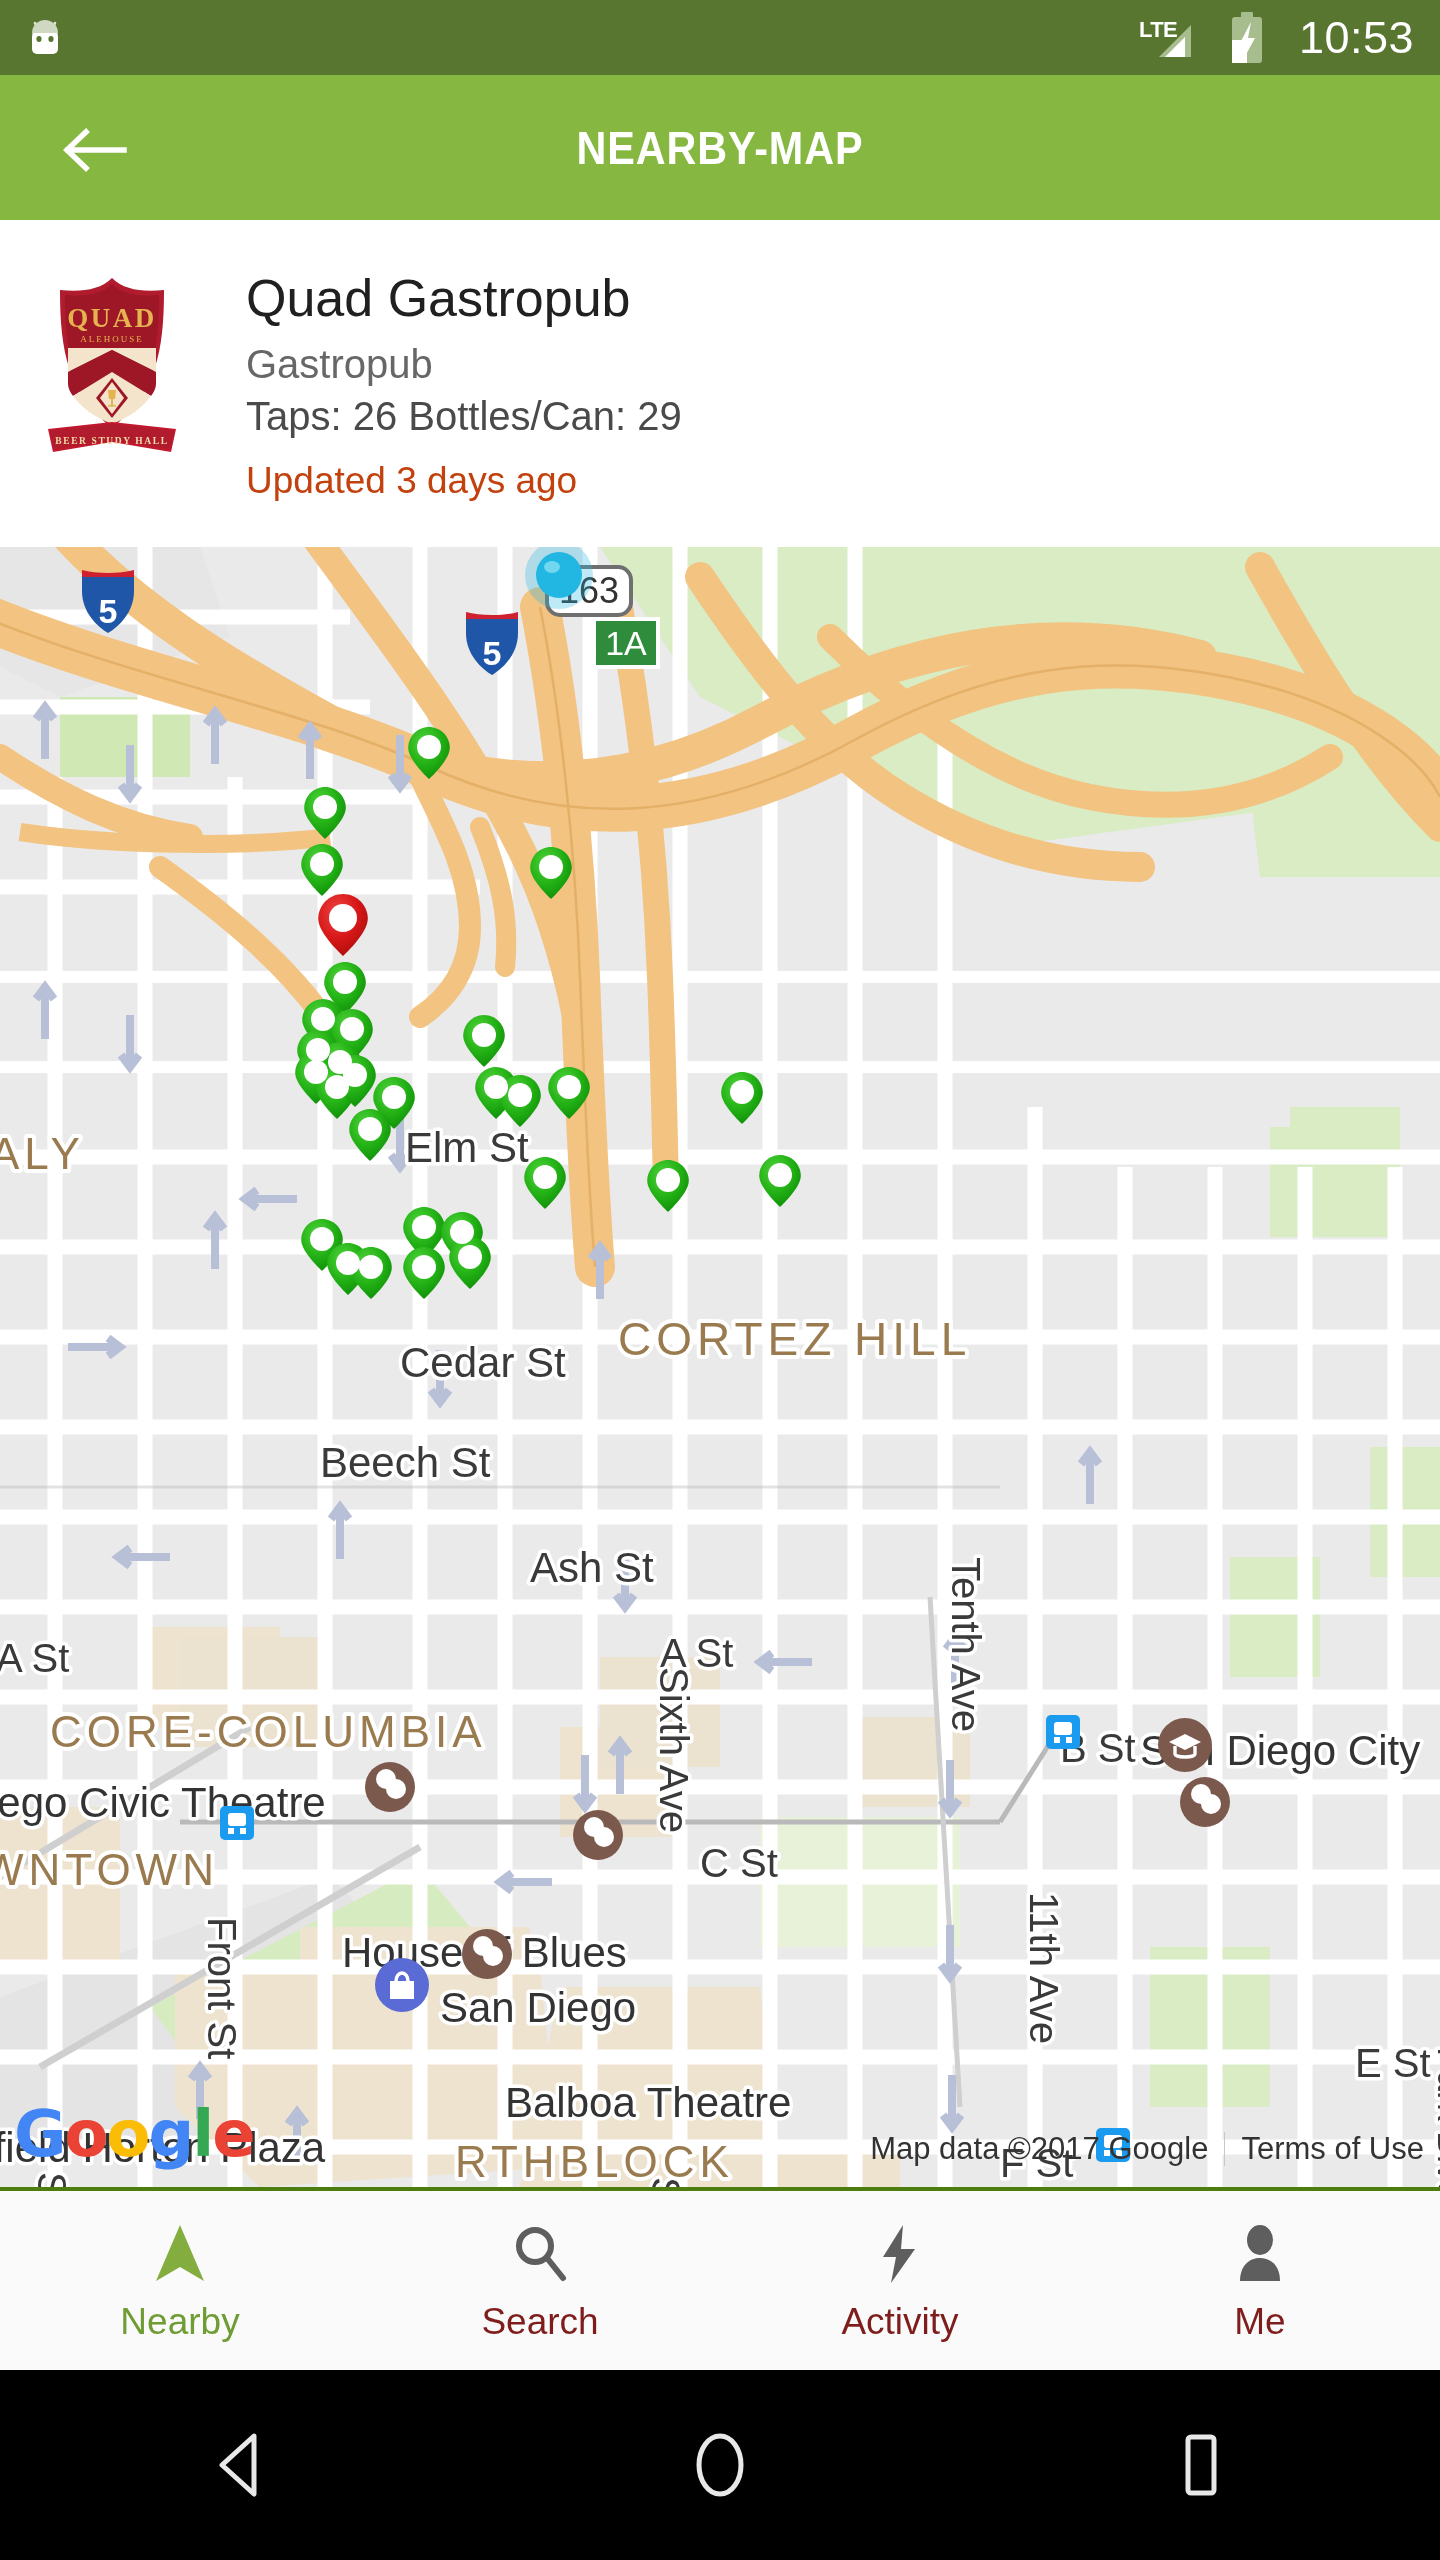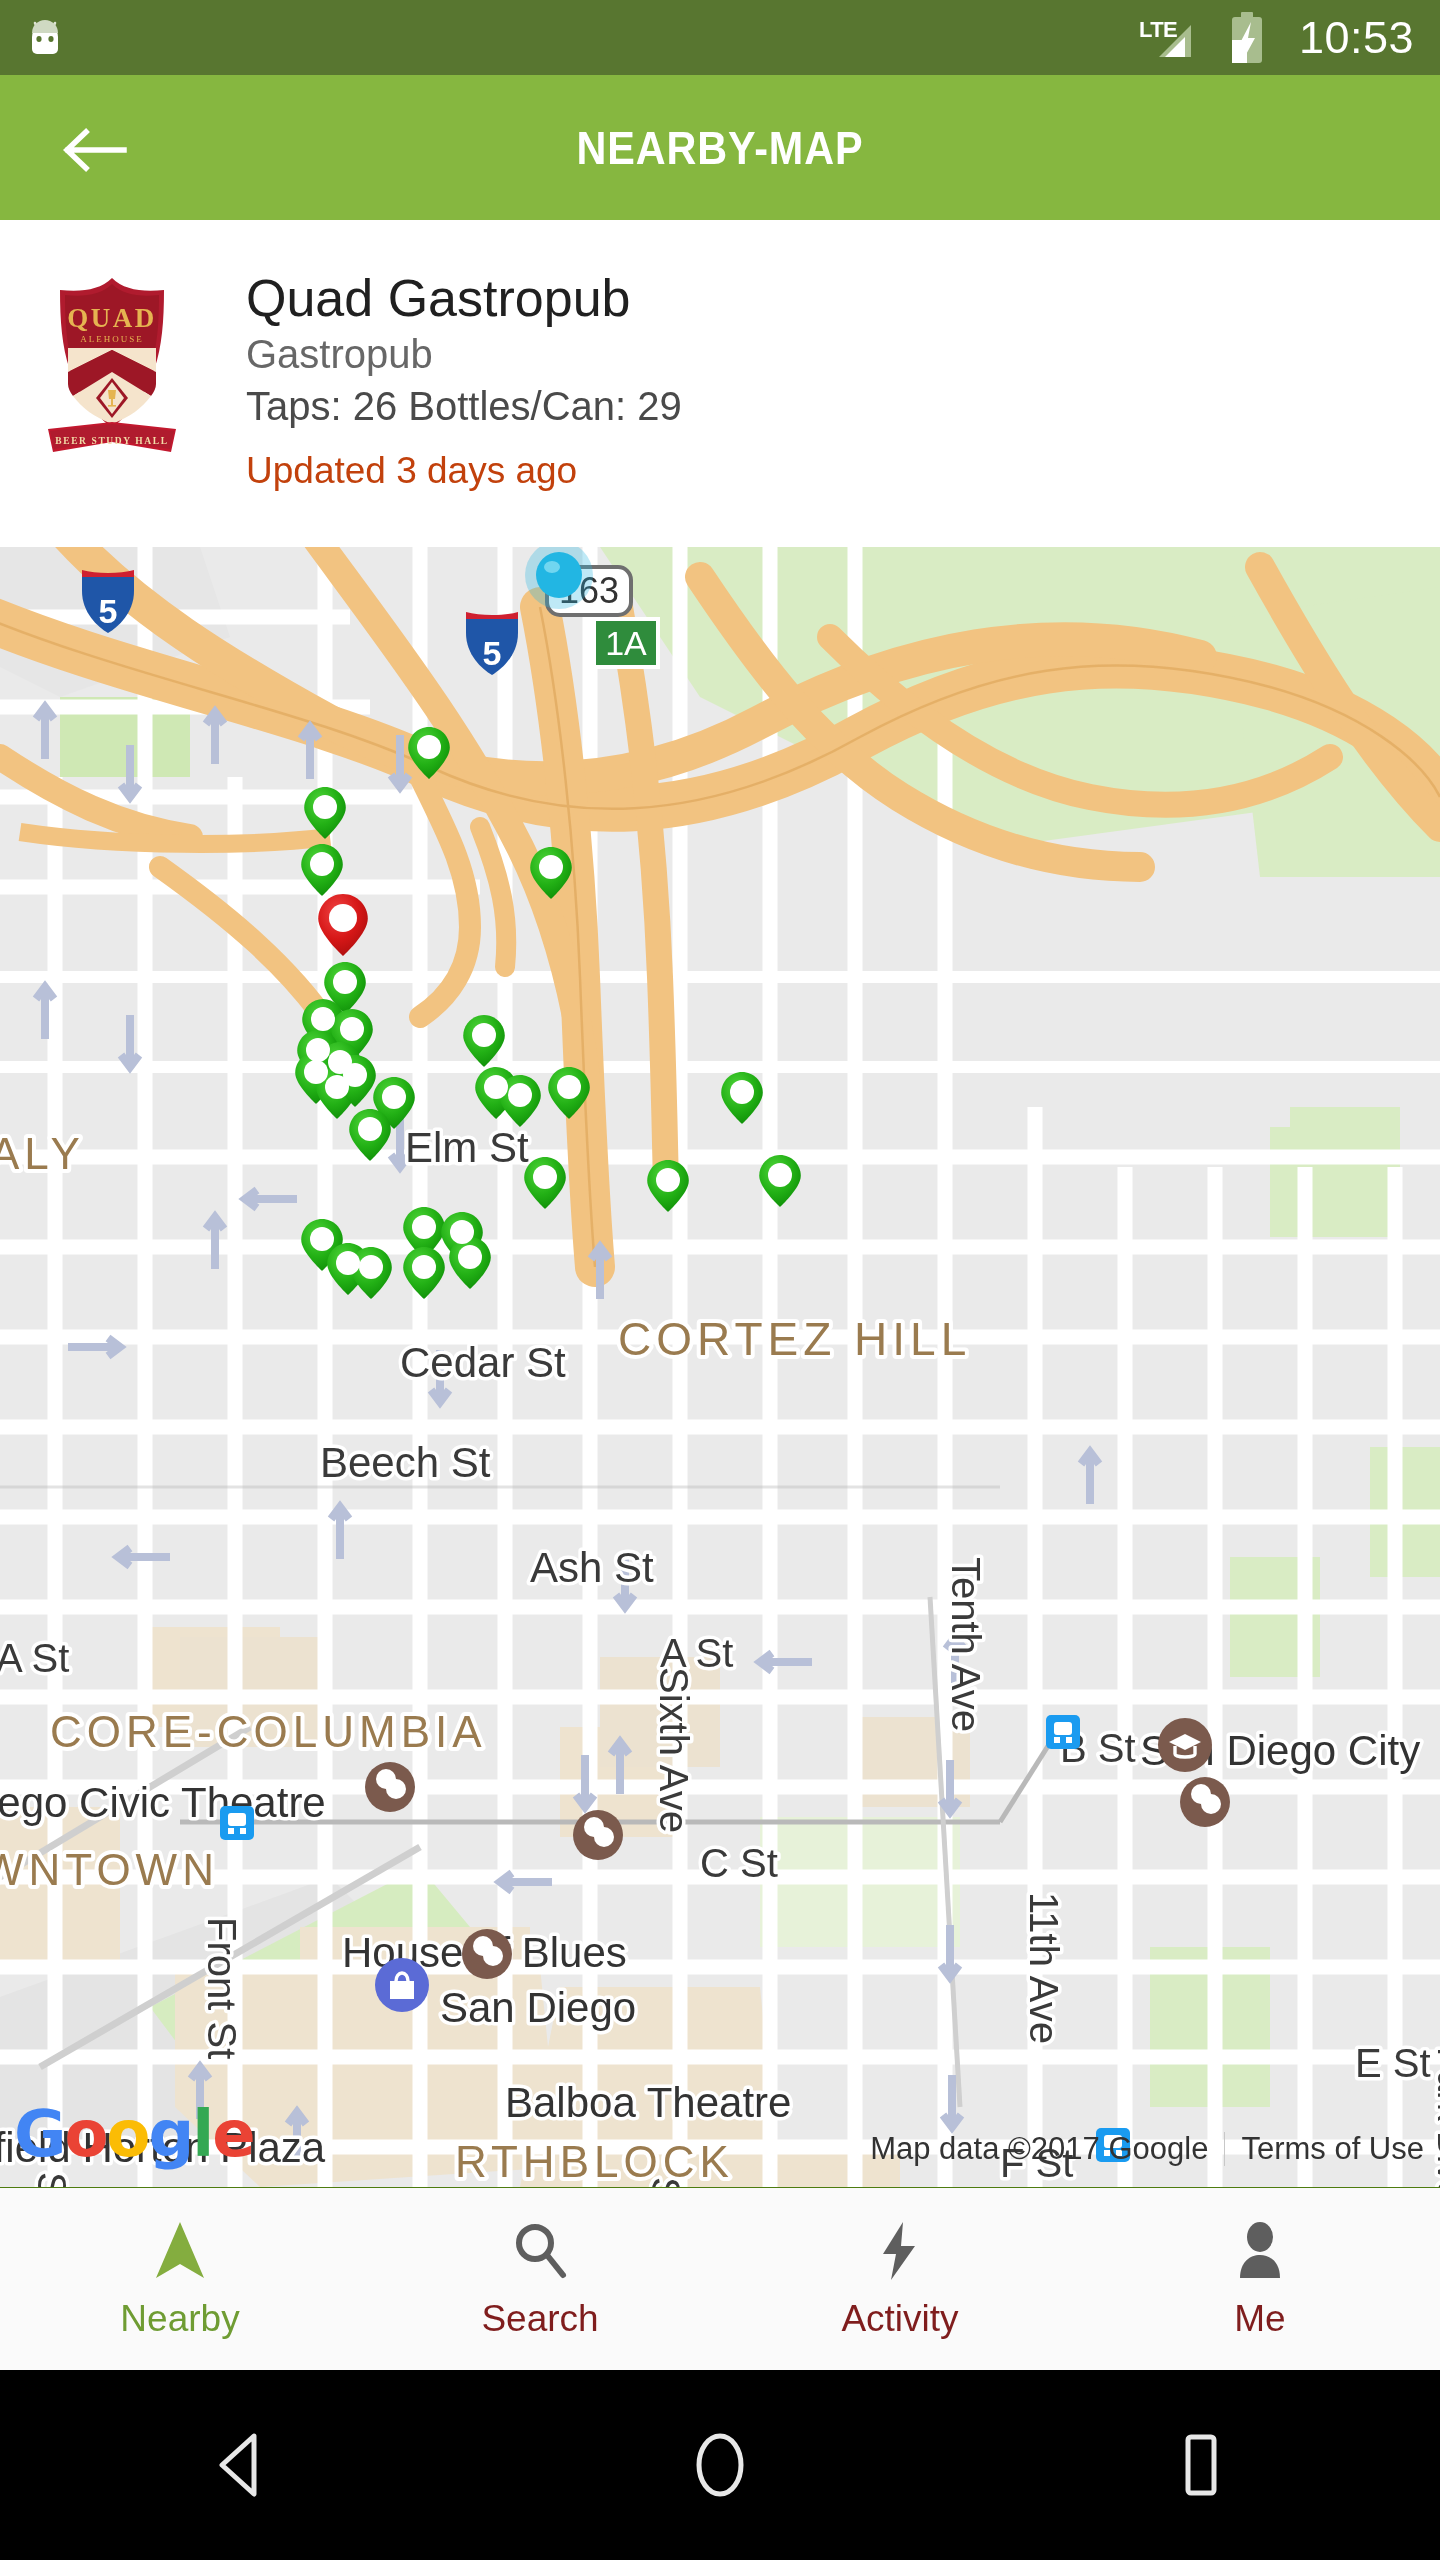--- a/index.html
+++ b/index.html
@@ -25,38 +25,38 @@
     font-family:"Liberation Sans Narrow","Liberation Sans",sans-serif;transform:scaleX(0.88);}
 
   
   .card{position:absolute;top:220px;left:0;width:1440px;height:327px;background:#fff;}
   .card-logo{position:absolute;left:38px;top:52px;width:148px;height:188px;}
   .dist-row{position:absolute;left:36px;top:465px;display:flex;align-items:center;gap:6px;}
   .dist-pin{width:34px;height:44px;}
   .dist-text{font-size:40px;color:#5c5c5c;}
   .card-body{position:absolute;left:246px;top:50px;}
   .venue-name{font-size:52px;color:#202020;line-height:1.08;}
-  .venue-type{font-size:40px;color:#676767;margin-top:6px;line-height:1.1;}
+  .venue-type{font-size:40px;color:#676767;margin-top:16px;line-height:1.1;}
   .venue-counts{font-size:40px;color:#4a4a4a;margin-top:8px;line-height:1.12;}
   .venue-updated{font-size:37px;color:#c2410c;margin-top:22px;line-height:1.1;}
   .star-btn{position:absolute;right:62px;top:355px;width:78px;height:78px;cursor:pointer;}
 
   
   .map{position:absolute;top:547px;left:0;width:1440px;height:1640px;background:#e9eaea;overflow:hidden;}
   .map-svg{position:absolute;left:0;top:0;}
   .goog{position:absolute;left:14px;bottom:16px;font-size:64px;font-weight:bold;letter-spacing:-2px;
     font-family:"DejaVu Sans",sans-serif;}
   .goog span{display:inline-block;}
   .attrib{position:absolute;right:0;bottom:20px;display:flex;align-items:center;gap:0;text-align:center;}
   .attrib div{font-size:31px;color:#333;padding:0 16px;}
   .attrib .sep{width:1px;height:34px;background:#c8c8c8;padding:0;}
 
   
   .bottomnav{position:absolute;top:2187px;left:0;width:1440px;height:183px;background:#fafafa;
-    border-top:1px solid #4d7c0f;display:flex;}
+    border-top:4px solid #4d7c0f;display:flex;}
   .navitem{flex:1;display:flex;flex-direction:column;align-items:center;justify-content:center;
     gap:16px;cursor:pointer;}
   .navicon{height:62px;display:flex;align-items:center;justify-content:center;}
   .navlabel{font-size:37px;color:#7f1d1d;}
   .navitem.active .navlabel{color:#6f9c33;}
 
   
   .sysnav{position:absolute;top:2370px;left:0;width:1440px;height:190px;background:#000;
     display:flex;align-items:center;justify-content:space-around;}
   .sysbtn{width:160px;height:110px;display:flex;align-items:center;justify-content:center;cursor:pointer;}

